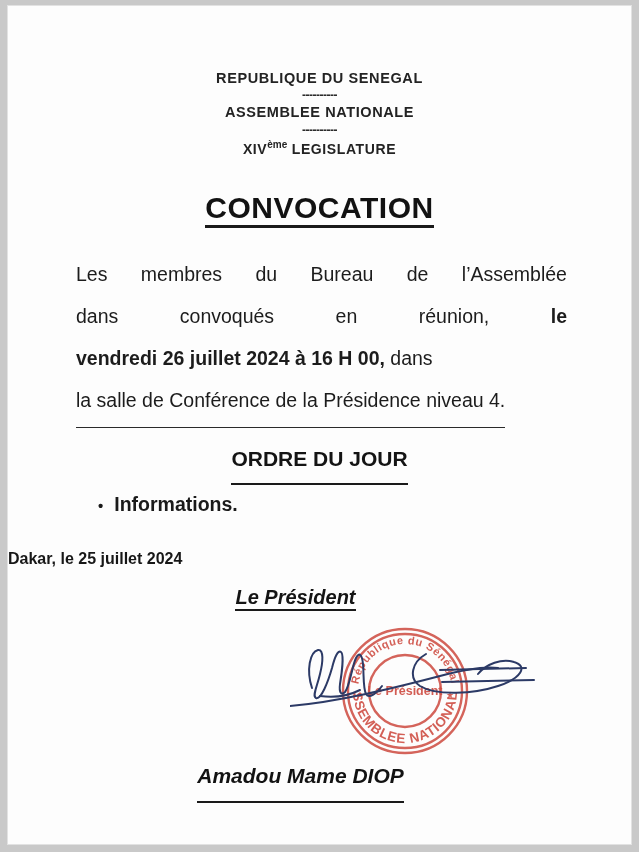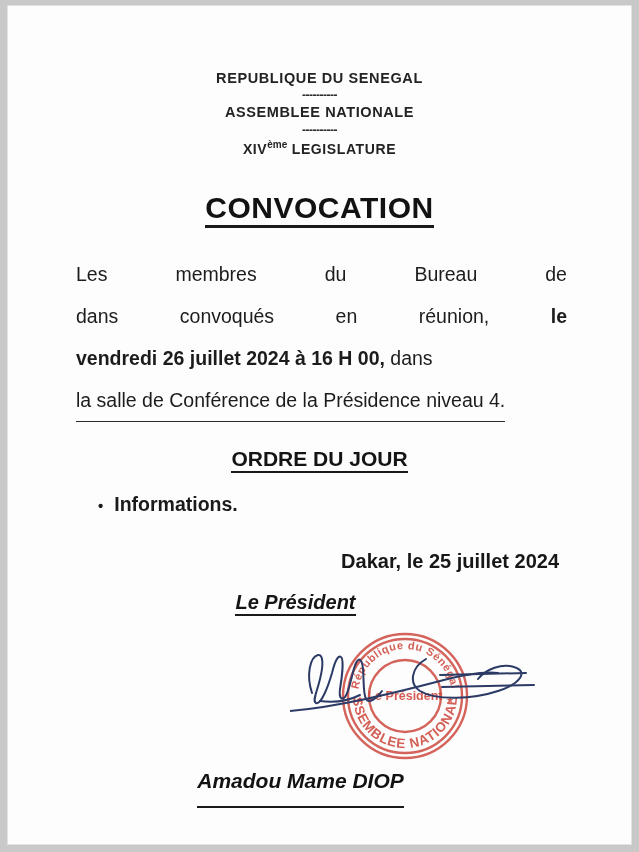--- a/index.html
+++ b/index.html
@@ -84,56 +84,56 @@
   }
   #body-copy .just {
     display: flex;
     justify-content: space-between;
   }
   #body-copy b {
     font-weight: bold;
   }
   #body-copy .uline {
     border-bottom: 1.5px solid #2a2a2a;
-    padding-bottom: 10px;
+    padding-bottom: 16px;
   }
 
   
   #agenda-heading {
     margin-top: 26px;
     text-align: center;
     font-size: 21px;
     font-weight: bold;
     color: #141414;
   }
   #agenda-heading .u {
     border-bottom: 2.5px solid #1a1a1a;
-    padding-bottom: 1px;
+    padding-bottom: 13px;
   }
   #agenda-list {
     margin: 22px 0 0 90px;
     font-size: 19.5px;
     font-weight: bold;
     color: #1a1a1a;
   }
   .agenda-item {
     display: flex;
     align-items: baseline;
   }
   .agenda-bullet {
     font-size: 15px;
     margin-right: 11px;
     line-height: 1;
   }
 
   
   #place-date {
     margin: 34px 72px 0 0;
-    text-align: right;
-    font-size: 20px;
+    text-align: left;
+    font-size: 16px;
     font-weight: bold;
     color: #171717;
   }
 
   
   #signature-block {
     position: relative;
     margin-top: 18px;
     height: 235px;
   }
@@ -201,20 +201,21 @@
   </div>
 
   <div id="body-copy">
 
     <div class="ln just">
       <span>Les</span>
       <span>membres</span>
       <span>du</span>
       <span>Bureau</span>
       <span>de</span>
+      <span>l’Assemblée</span>
     </div>
 
     <div class="ln just">
       <span>dans</span>
       <span>convoqués</span>
       <span>en</span>
       <span>réunion,</span>
       <b>le</b>
     </div>
 

